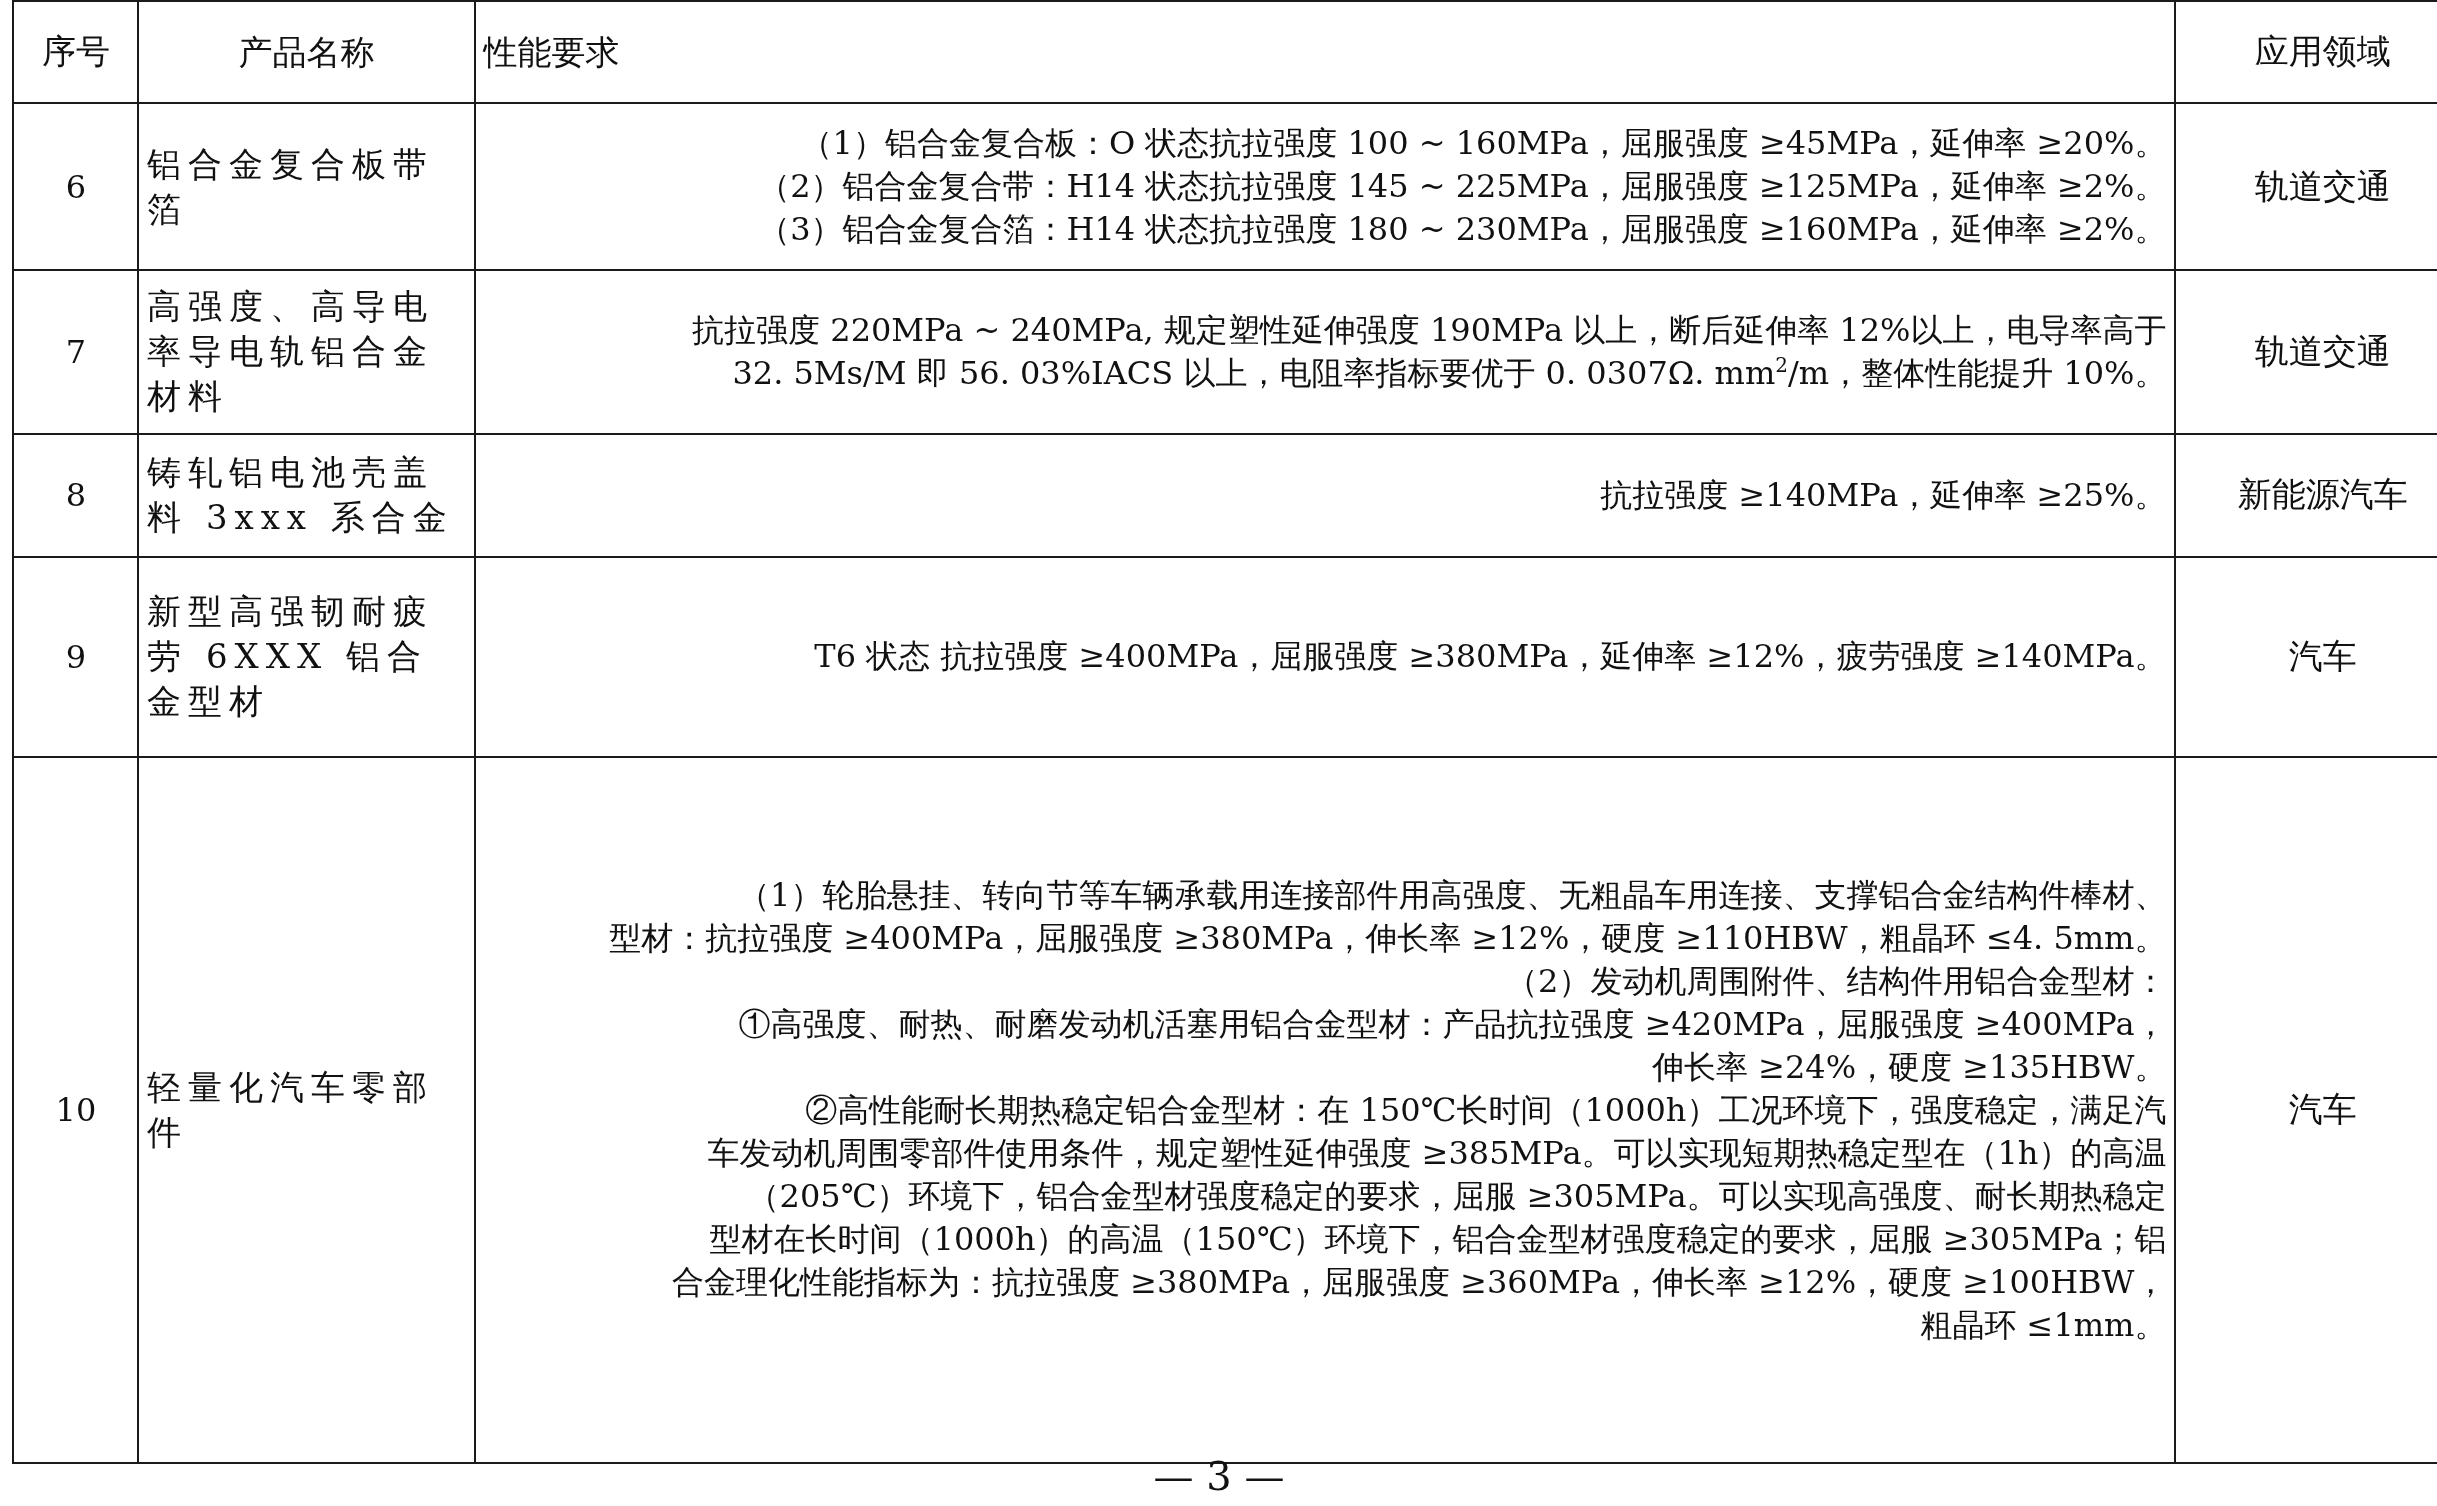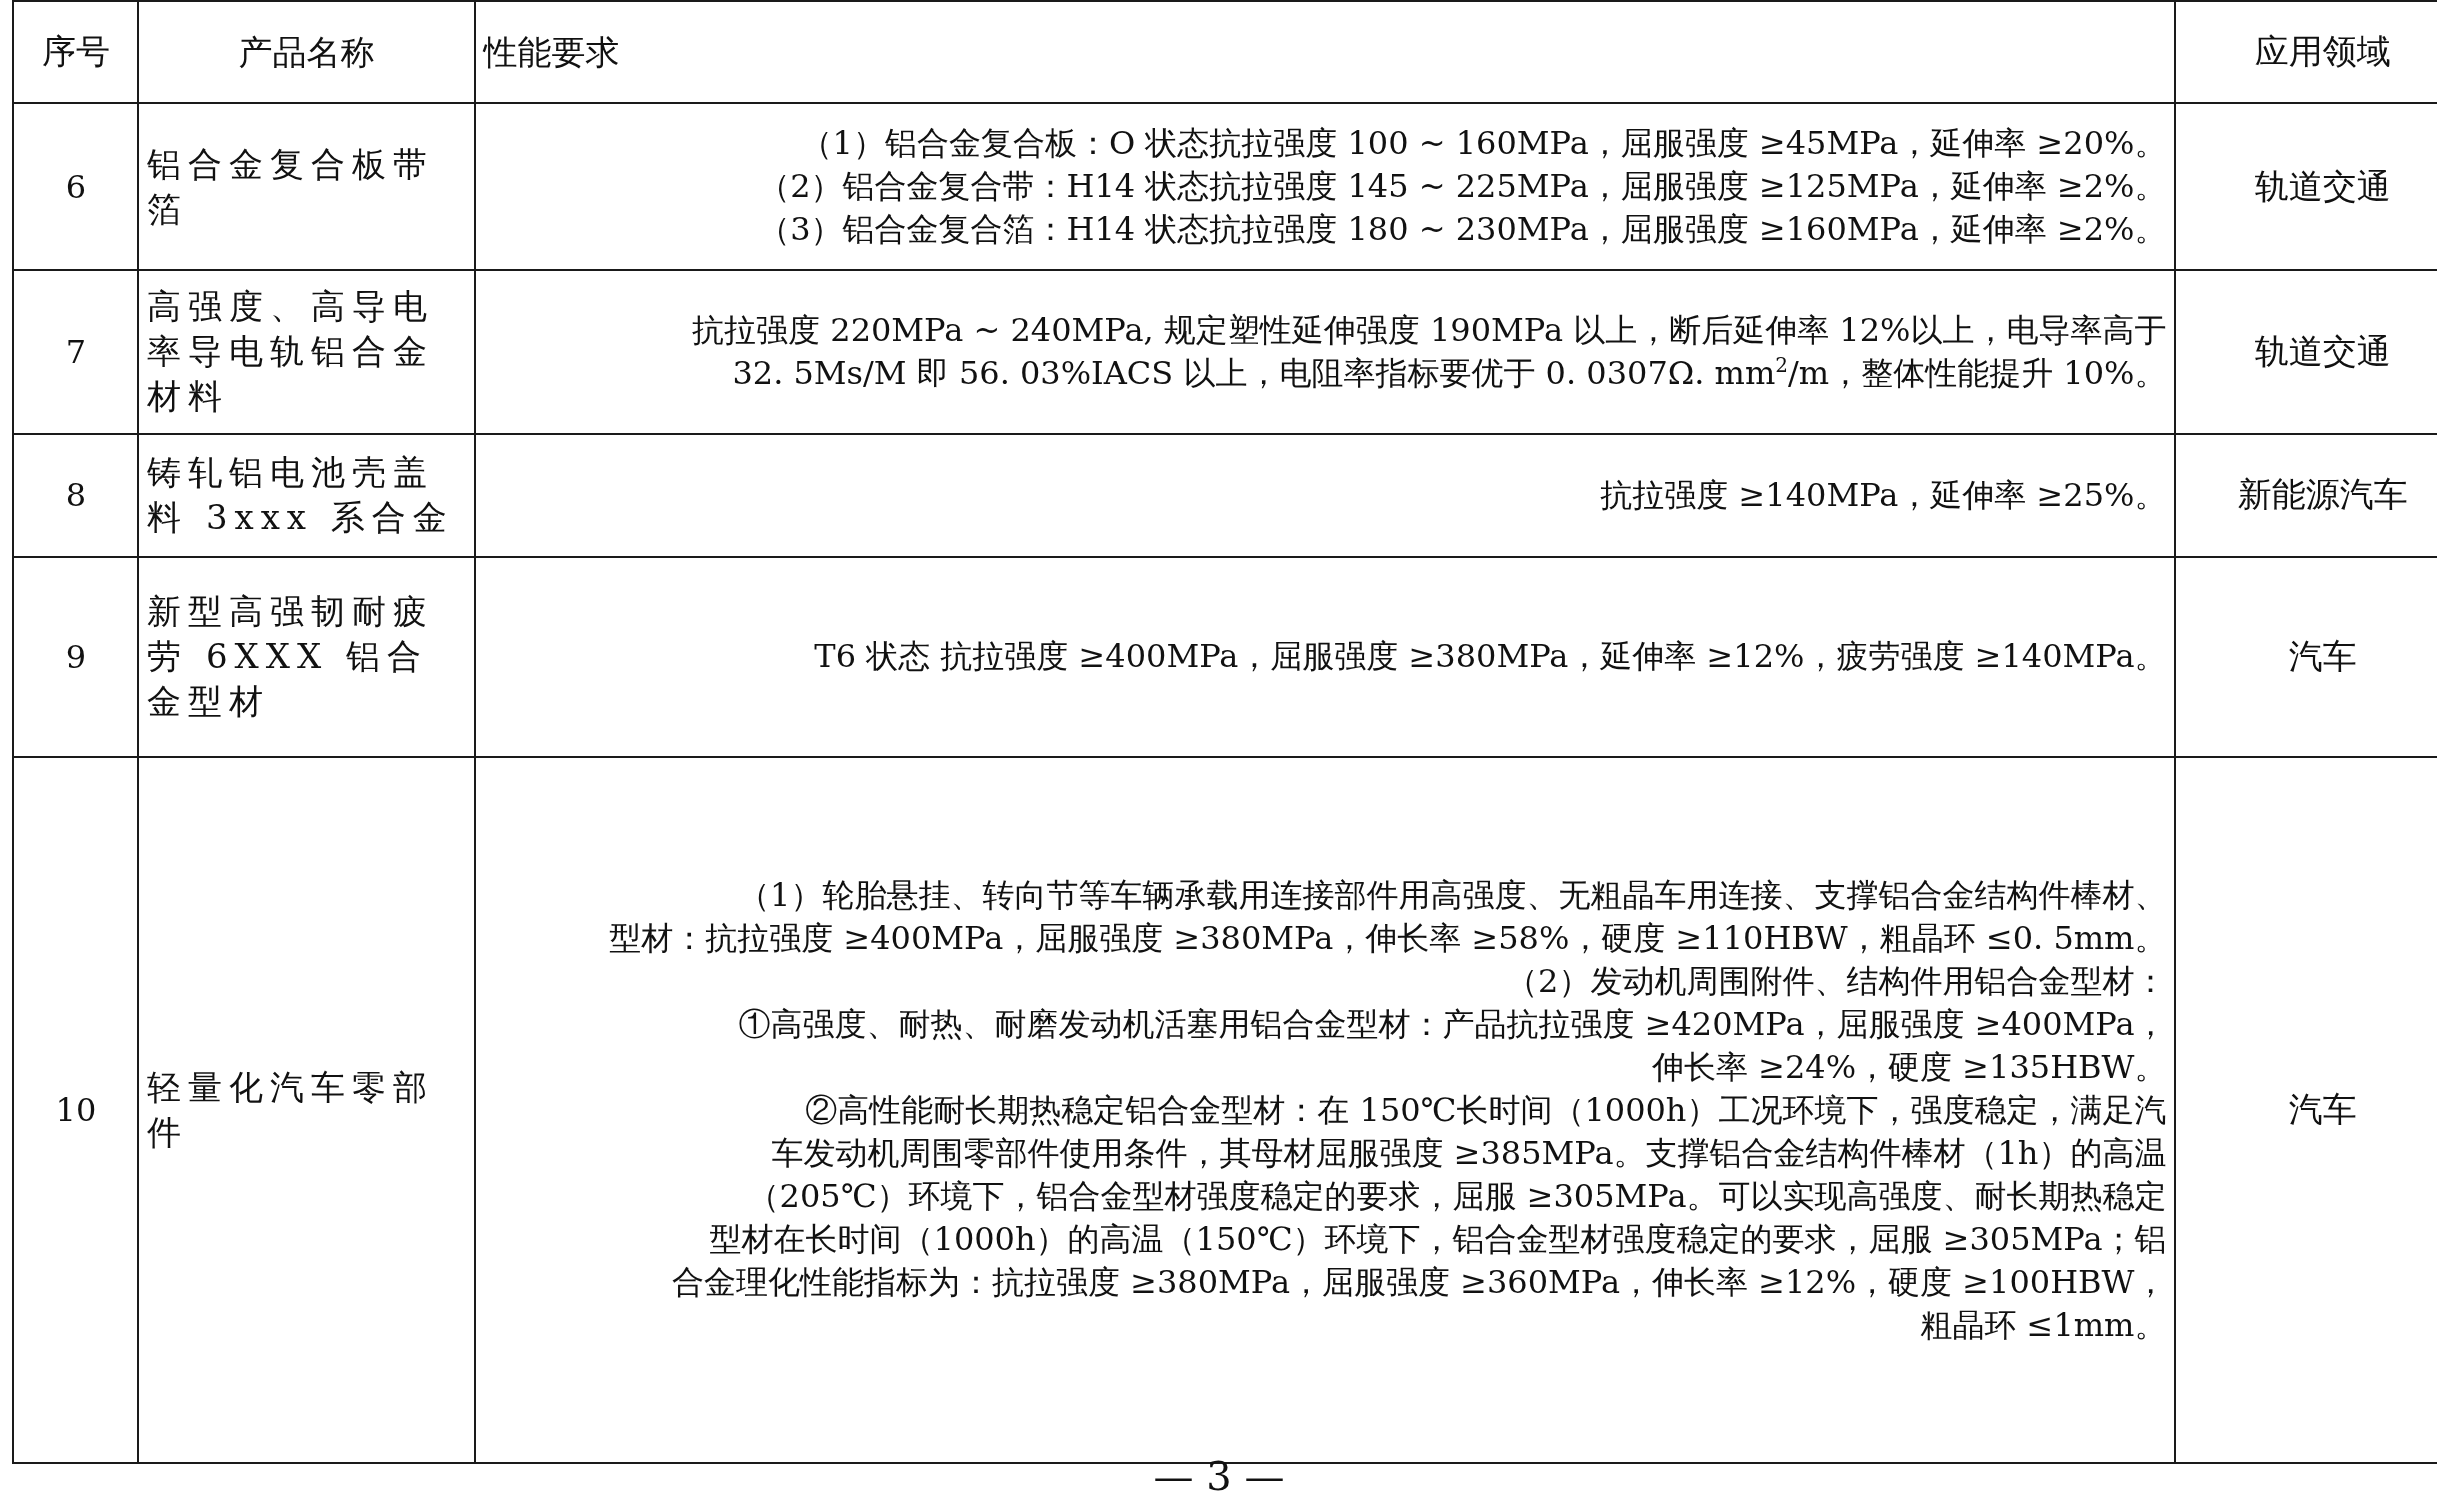--- a/index.html
+++ b/index.html
@@ -68,26 +68,26 @@
       <td class="c-req">
         <span class="req-line">T6 状态  抗拉强度 ≥400MPa，屈服强度 ≥380MPa，延伸率 ≥12%，疲劳强度 ≥140MPa。</span>
       </td>
       <td class="c-app">汽车</td>
     </tr>
     <tr class="r10">
       <td class="c-no">10</td>
       <td class="c-name">轻量化汽车零部件</td>
       <td class="c-req">
         <span class="req-line">（1）轮胎悬挂、转向节等车辆承载用连接部件用高强度、无粗晶车用连接、支撑铝合金结构件棒材、</span>
-        <span class="req-line">型材：抗拉强度 ≥400MPa，屈服强度 ≥380MPa，伸长率 ≥58%，硬度 ≥110HBW，粗晶环 ≤0. 5mm。</span>
+        <span class="req-line">型材：抗拉强度 ≥400MPa，屈服强度 ≥380MPa，伸长率 ≥12%，硬度 ≥110HBW，粗晶环 ≤4. 5mm。</span>
         <span class="req-line">（2）发动机周围附件、结构件用铝合金型材：</span>
         <span class="req-line indent">①高强度、耐热、耐磨发动机活塞用铝合金型材：产品抗拉强度 ≥420MPa，屈服强度 ≥400MPa，</span>
         <span class="req-line">伸长率 ≥24%，硬度 ≥135HBW。</span>
         <span class="req-line indent">②高性能耐长期热稳定铝合金型材：在 150℃长时间（1000h）工况环境下，强度稳定，满足汽</span>
-        <span class="req-line">车发动机周围零部件使用条件，其母材屈服强度 ≥385MPa。支撑铝合金结构件棒材（1h）的高温</span>
+        <span class="req-line">车发动机周围零部件使用条件，规定塑性延伸强度 ≥385MPa。可以实现短期热稳定型在（1h）的高温</span>
         <span class="req-line">（205℃）环境下，铝合金型材强度稳定的要求，屈服 ≥305MPa。可以实现高强度、耐长期热稳定</span>
         <span class="req-line">型材在长时间（1000h）的高温（150℃）环境下，铝合金型材强度稳定的要求，屈服 ≥305MPa；铝</span>
         <span class="req-line">合金理化性能指标为：抗拉强度 ≥380MPa，屈服强度 ≥360MPa，伸长率 ≥12%，硬度 ≥100HBW，</span>
         <span class="req-line">粗晶环 ≤1mm。</span>
       </td>
       <td class="c-app">汽车</td>
     </tr>
   </tbody>
 </table>
 

